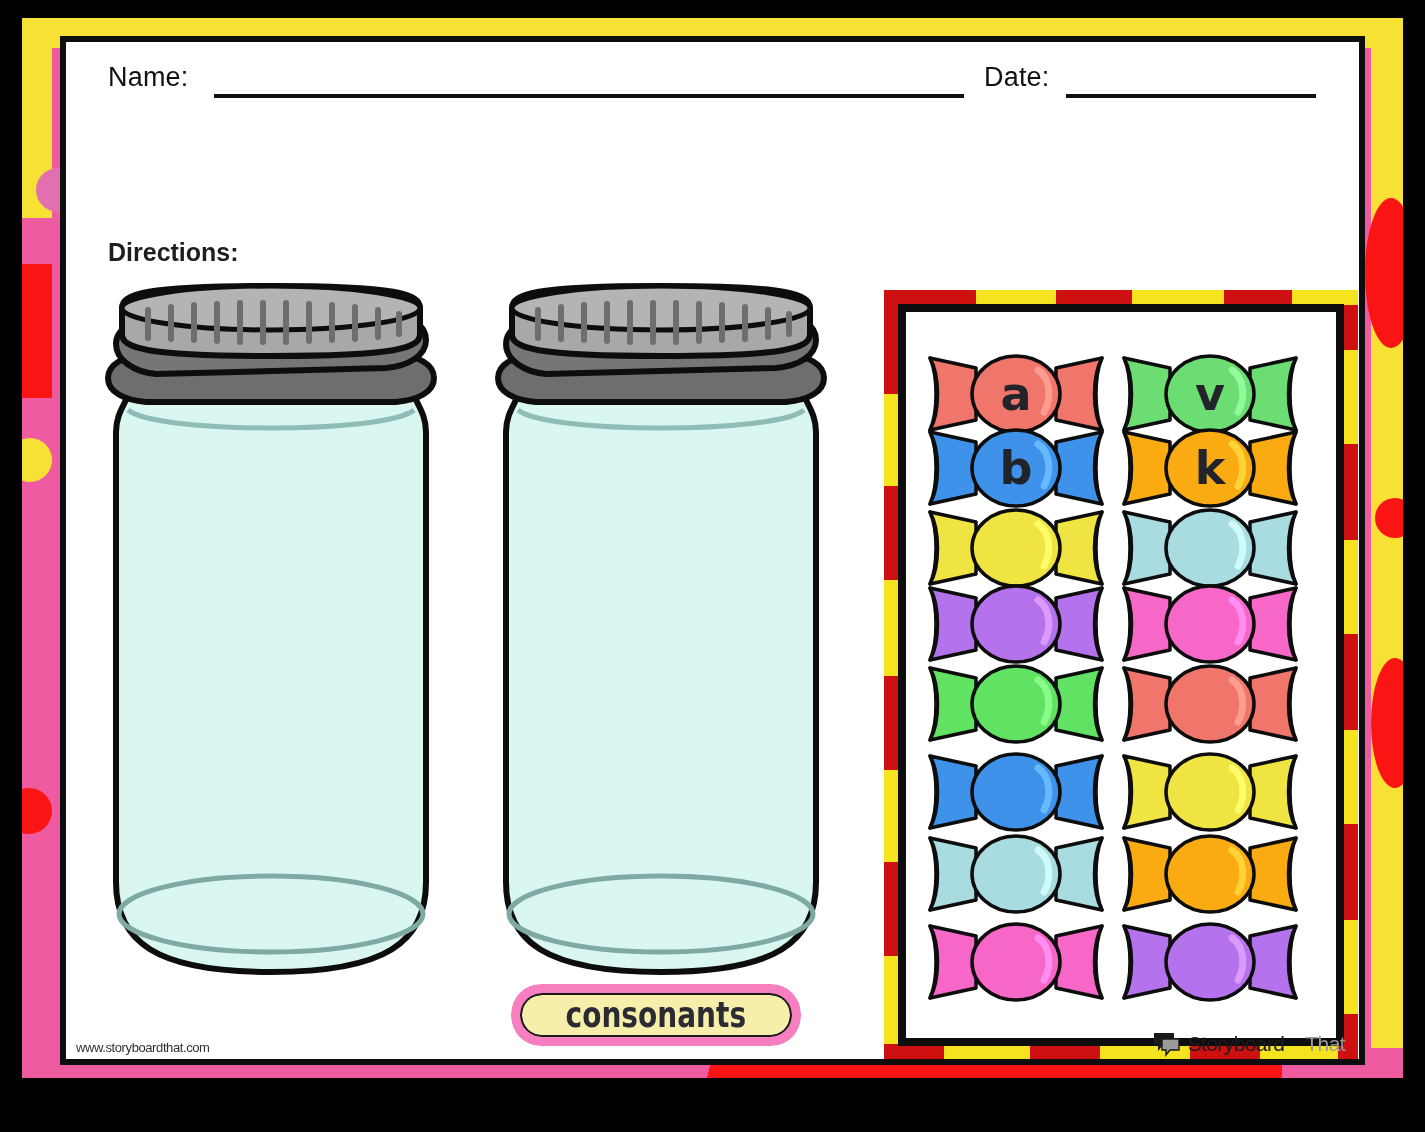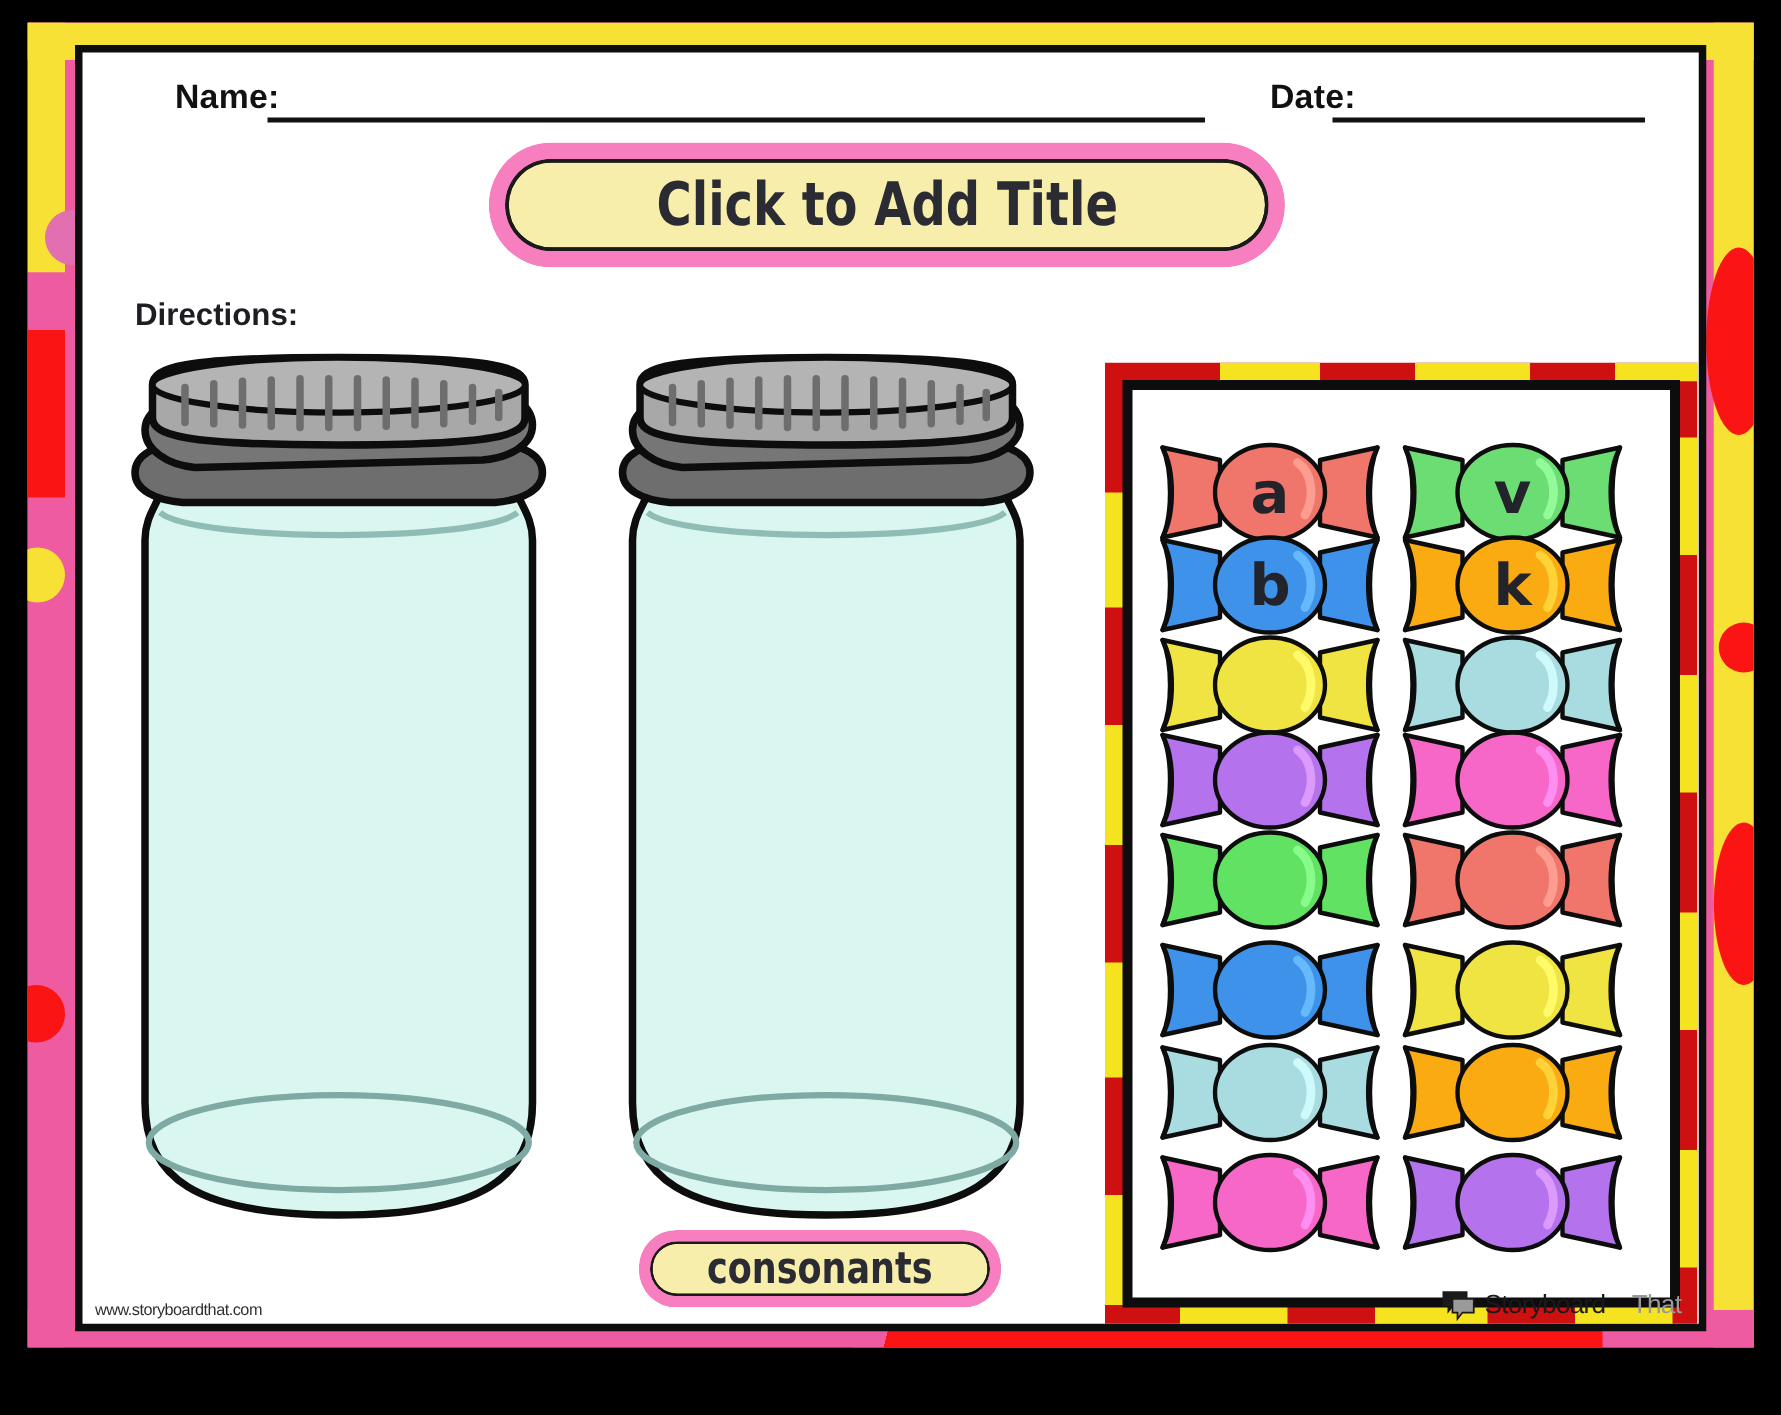--- a/index.html
+++ b/index.html
@@ -62,26 +62,25 @@
   
   .namedate {
     position: absolute;
     left: 0;
     top: 0;
     width: 100%;
     height: 70px;
   }
   .field-label {
     position: absolute;
-    font-weight: bold;
+    font-weight: normal;
     font-size: 27px;
     color: #111111;
     letter-spacing: .2px;
     white-space: nowrap;
-    margin-left: 32px;
   }
   .field-rule {
     position: absolute;
     border-bottom: 4px solid #111111;
   }
 
   
   .cloud-banner {
     position: absolute;
     display: flex;
@@ -226,63 +225,20 @@
   <div class="sheet">
 
     <div class="namedate">
       <span class="field-label" style="left:42px;top:20px;">Name:</span>
       <span class="field-rule" style="left:148px;top:52px;width:750px;"></span>
 
       <span class="field-label" style="left:918px;top:20px;">Date:</span>
       <span class="field-rule" style="left:1000px;top:52px;width:250px;"></span>
     </div>
 
-    <div class="cloud-banner" style="left:325px;top:72px;width:637px;height:100px;">
-      <div class="cloud-outer" style="border-radius:50px;
-                  -webkit-mask:
-                    radial-gradient(circle 26px at 36px 26px,#000 98%,transparent 100%),
-                    radial-gradient(circle 26px at 36px 74px,#000 98%,transparent 100%),
-                    radial-gradient(circle 26px at 601px 26px,#000 98%,transparent 100%),
-                    radial-gradient(circle 26px at 601px 74px,#000 98%,transparent 100%),
-                    linear-gradient(#000,#000);
-                  -webkit-mask-composite:source-over;
-                  mask:
-                    radial-gradient(circle 26px at 36px 26px,#000 98%,transparent 100%),
-                    radial-gradient(circle 26px at 36px 74px,#000 98%,transparent 100%),
-                    radial-gradient(circle 26px at 601px 26px,#000 98%,transparent 100%),
-                    radial-gradient(circle 26px at 601px 74px,#000 98%,transparent 100%),
-                    linear-gradient(#000,#000);"></div>
-      <div class="cloud-mid" style="left:13px;top:13px;right:13px;bottom:13px;border-radius:38px;
-                  -webkit-mask:
-                    radial-gradient(circle 19px at 19px 19px,#000 98%,transparent 100%),
-                    radial-gradient(circle 19px at 19px 55px,#000 98%,transparent 100%),
-                    radial-gradient(circle 19px at 592px 19px,#000 98%,transparent 100%),
-                    radial-gradient(circle 19px at 592px 55px,#000 98%,transparent 100%),
-                    linear-gradient(#000,#000);
-                  mask:
-                    radial-gradient(circle 19px at 19px 19px,#000 98%,transparent 100%),
-                    radial-gradient(circle 19px at 19px 55px,#000 98%,transparent 100%),
-                    radial-gradient(circle 19px at 592px 19px,#000 98%,transparent 100%),
-                    radial-gradient(circle 19px at 592px 55px,#000 98%,transparent 100%),
-                    linear-gradient(#000,#000);"></div>
-      <div class="cloud-inner" style="left:16px;top:16px;right:16px;bottom:16px;border-radius:36px;
-                  -webkit-mask:
-                    radial-gradient(circle 17px at 18px 17px,#000 98%,transparent 100%),
-                    radial-gradient(circle 17px at 18px 51px,#000 98%,transparent 100%),
-                    radial-gradient(circle 17px at 587px 17px,#000 98%,transparent 100%),
-                    radial-gradient(circle 17px at 587px 51px,#000 98%,transparent 100%),
-                    linear-gradient(#000,#000);
-                  mask:
-                    radial-gradient(circle 17px at 18px 17px,#000 98%,transparent 100%),
-                    radial-gradient(circle 17px at 18px 51px,#000 98%,transparent 100%),
-                    radial-gradient(circle 17px at 587px 17px,#000 98%,transparent 100%),
-                    radial-gradient(circle 17px at 587px 51px,#000 98%,transparent 100%),
-                    linear-gradient(#000,#000);"></div>
-      <span class="cloud-text" style="font-size:48px;">Click to Add Title</span>
-    </div>
 
     <span class="directions-label" style="left:42px;top:196px;">Directions:</span>
 
     <div class="jar" style="left:20px;top:240px;">
       <svg width="370" height="710" viewBox="0 0 370 710">
 
         <path d="M30 150 C30 128 44 118 44 104 L326 104 C326 118 340 128 340 150
                  L340 600 C340 660 300 690 185 690 C70 690 30 660 30 600 Z" fill="#d9f7f0" stroke="#0d0d0d" stroke-width="6"></path>
 
         <ellipse cx="185" cy="632" rx="152" ry="38" fill="none" stroke="#7fa9a3" stroke-width="5"></ellipse>

